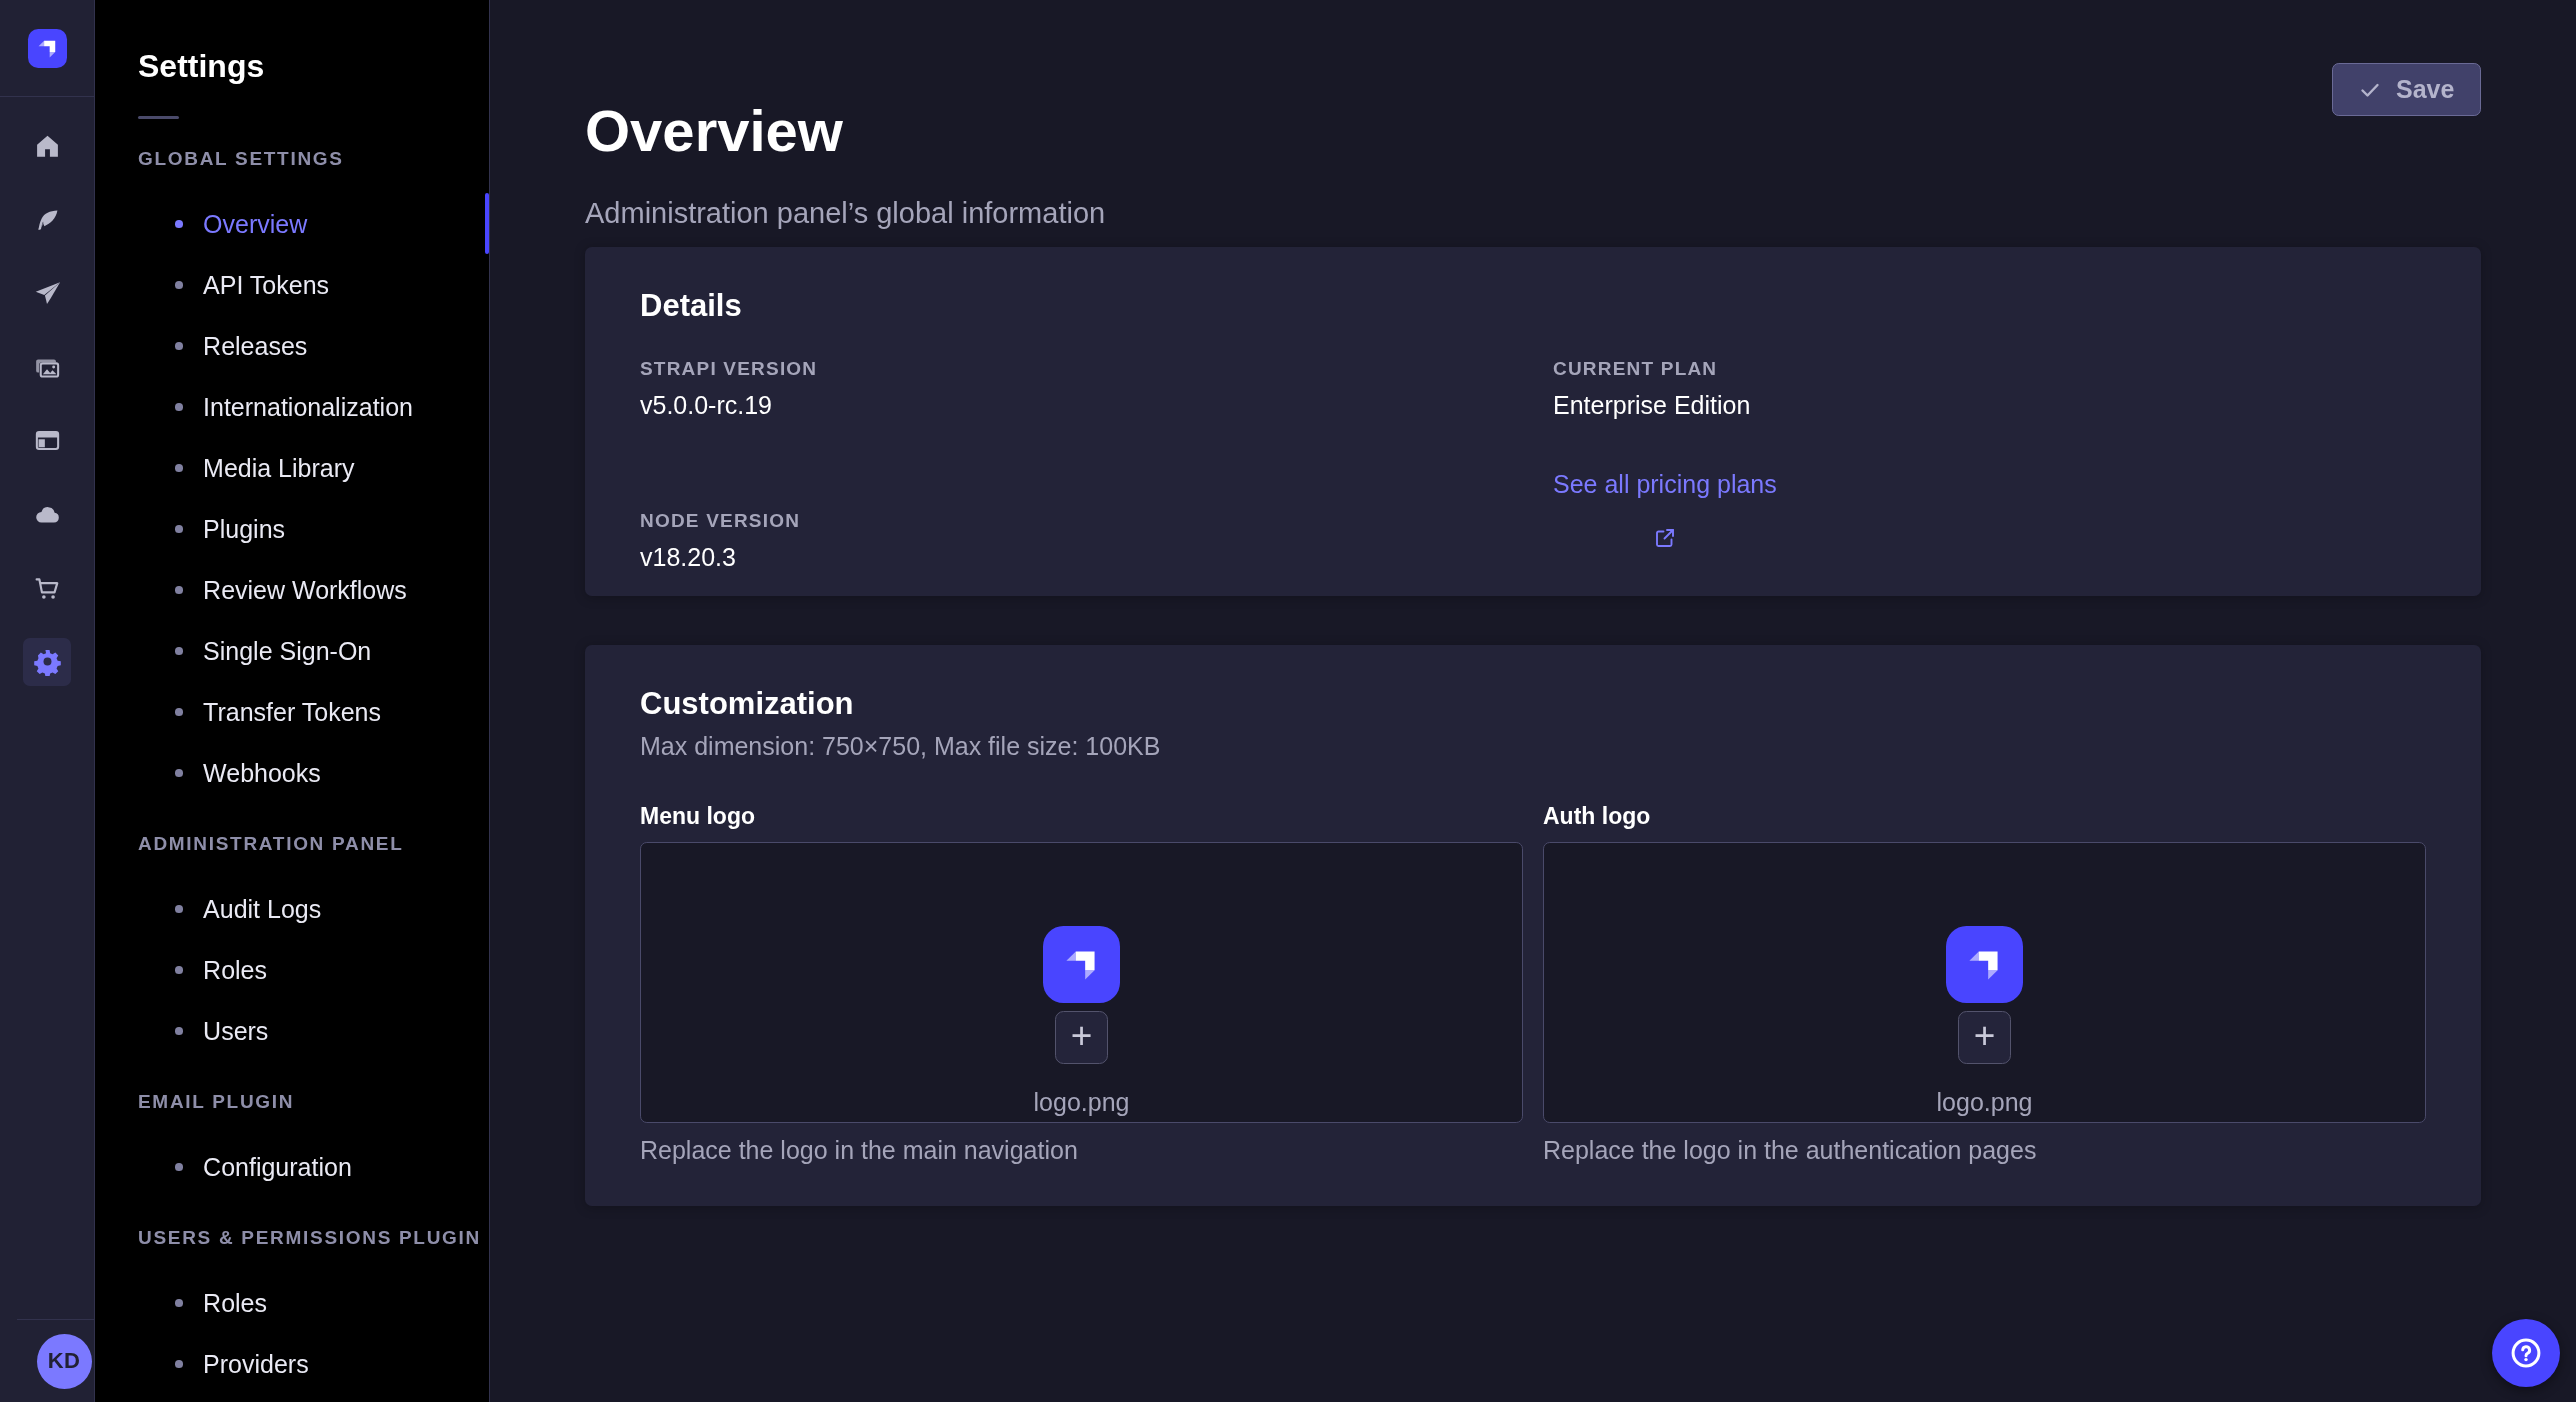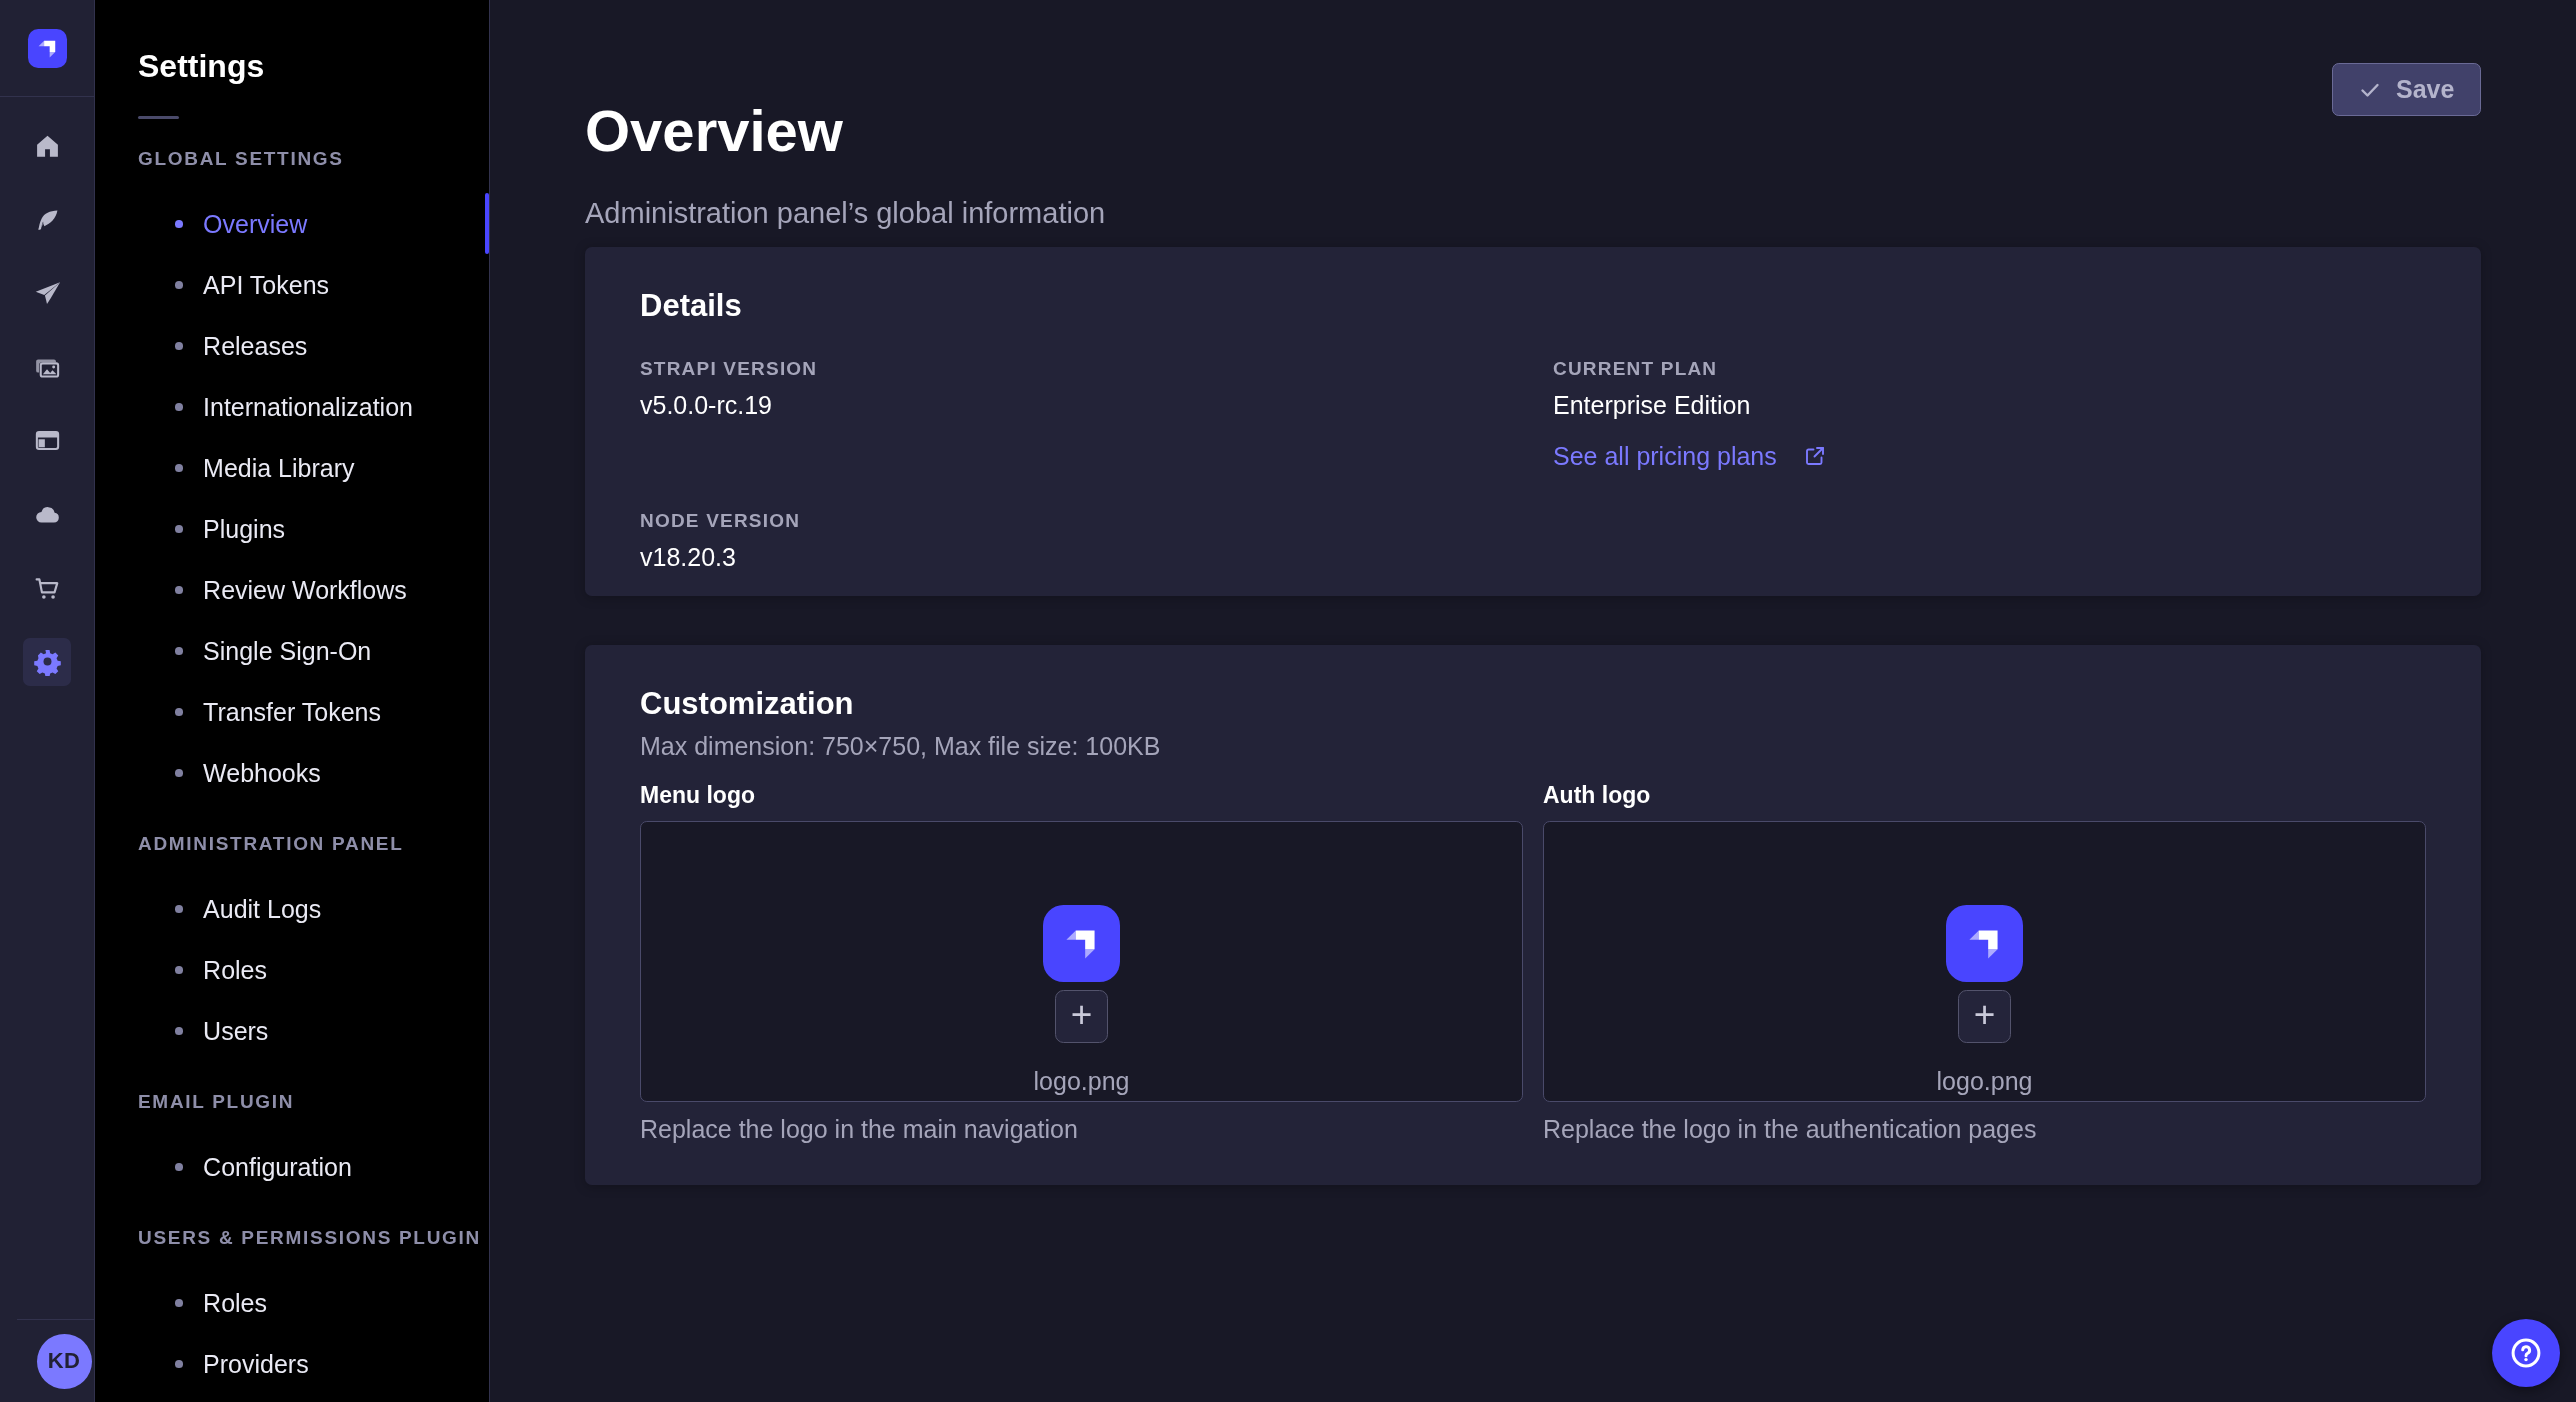--- a/index.html
+++ b/index.html
@@ -41,27 +41,27 @@
   .card { background: #232338; border-radius: 6.8px; box-shadow: 0 1.7px 10.2px rgba(0,0,0,.25); }
   .card-pad { padding: 41px 55px; }
   .card h2 { font-size: 31px; line-height: 36px; font-weight: 600; color: #ffffff; }
 
   
   .details-card { margin-top: 14.5px; height: 349px; }
   .details-grid { margin-top: 34px; display: grid; grid-template-columns: 913px 1fr; }
   .field-label { font-size: 19px; font-weight: 700; letter-spacing: 1.2px; line-height: 22px; color: #a5a5ba; text-transform: uppercase; }
   .field-value { margin-top: 10.2px; font-size: 25px; line-height: 31px; color: #ffffff; }
   .field + .field { margin-top: 89px; }
-  .pricing-link { margin-top: 20px; display: inline-flex; align-items: center; gap: 26px; color: #7b79ff; font-size: 25px; line-height: 31px; text-decoration: none; cursor: pointer; }
+  .pricing-link { margin-top: 48px; display: inline-flex; align-items: center; gap: 26px; color: #7b79ff; font-size: 25px; line-height: 31px; text-decoration: none; cursor: pointer; flex-direction: column; }
   .pricing-link svg { width: 24px; height: 24px; }
 
   
   .custom-card { margin-top: 49px; padding-bottom: 41px; }
   .card-subtext { margin-top: 10.2px; font-size: 25px; line-height: 29px; color: #a5a5ba; }
-  .upload-grid { margin-top: 21px; display: grid; grid-template-columns: 1fr 1fr; column-gap: 20px; }
+  .upload-grid { margin-top: 42px; display: grid; grid-template-columns: 1fr 1fr; column-gap: 20px; }
   .upload-label { font-size: 23px; line-height: 27px; font-weight: 600; color: #ffffff; }
   .dropzone { margin-top: 12px; height: 281px; border: 0.9px solid #4a4a6a; border-radius: 6.8px; background: #181826; display: flex; flex-direction: column; align-items: center; padding-top: 83px; cursor: pointer; }
   .logo-tile { width: 77px; height: 77px; border-radius: 20.4px; background: #4945ff; display: grid; place-items: center; flex: 0 0 77px; }
   .logo-tile svg { width: 49px; height: 49px; }
   .plus-btn { margin-top: 8.5px; width: 53px; height: 53px; border-radius: 8.5px; border: 0.9px solid #53536c; background: #24243a; color: #c9c9d9; font-size: 37px; font-weight: 300; line-height: 1; display: grid; place-items: center; cursor: pointer; padding-bottom: 5.1px; }
   .filename { margin-top: 24px; font-size: 25px; color: #a5a5ba; }
   .upload-caption { margin-top: 13.6px; font-size: 25px; line-height: 29px; color: #a5a5ba; }
 
   
   .help-fab { position: absolute; left: 2492px; top: 1319px; width: 68px; height: 68px; border-radius: 50%; background: #4945ff; display: grid; place-items: center; cursor: pointer; box-shadow: 0 3.4px 12px rgba(0,0,0,.4); }

